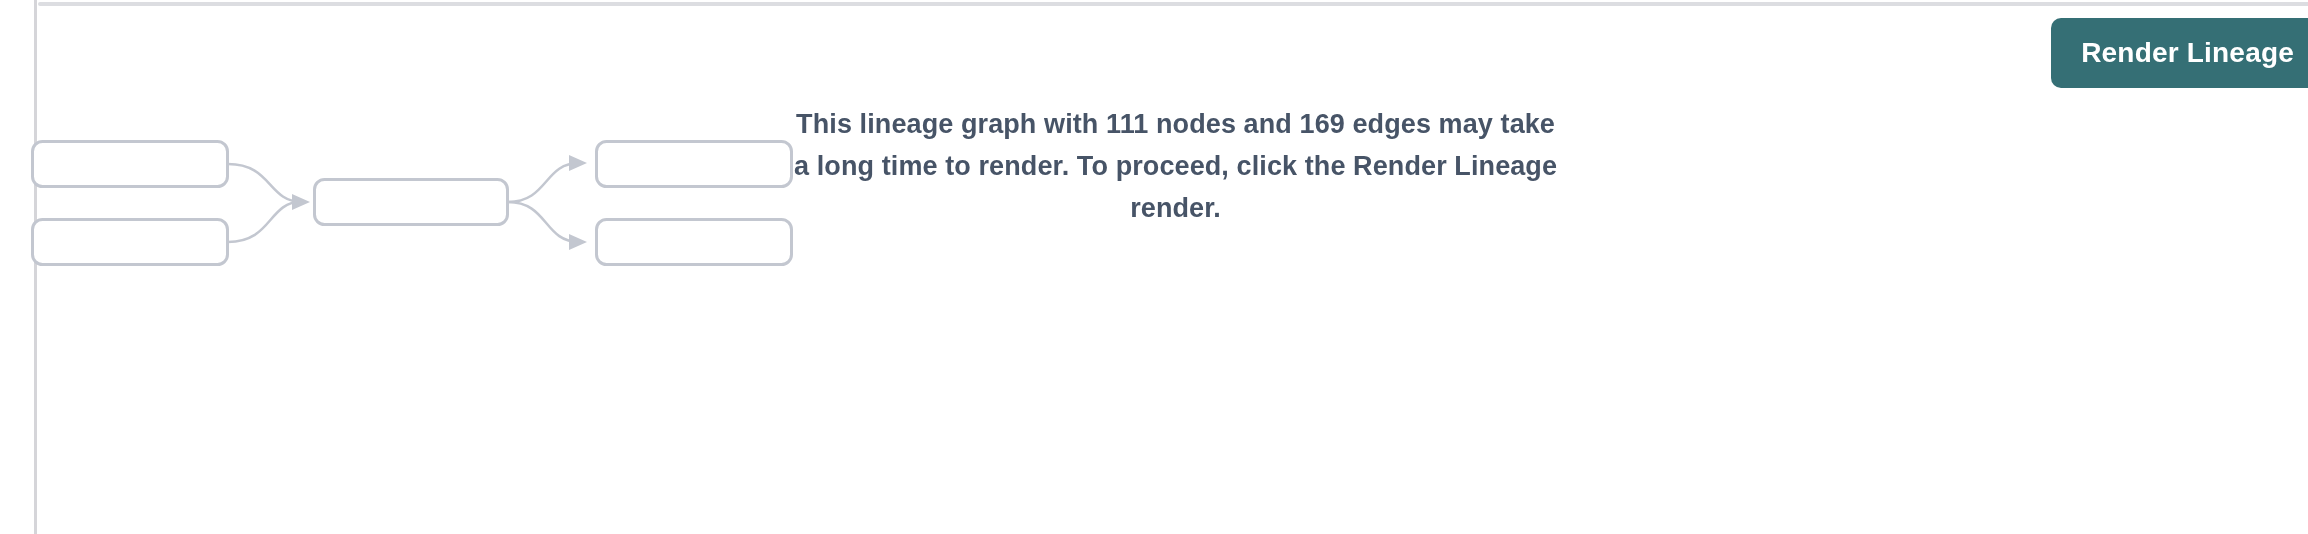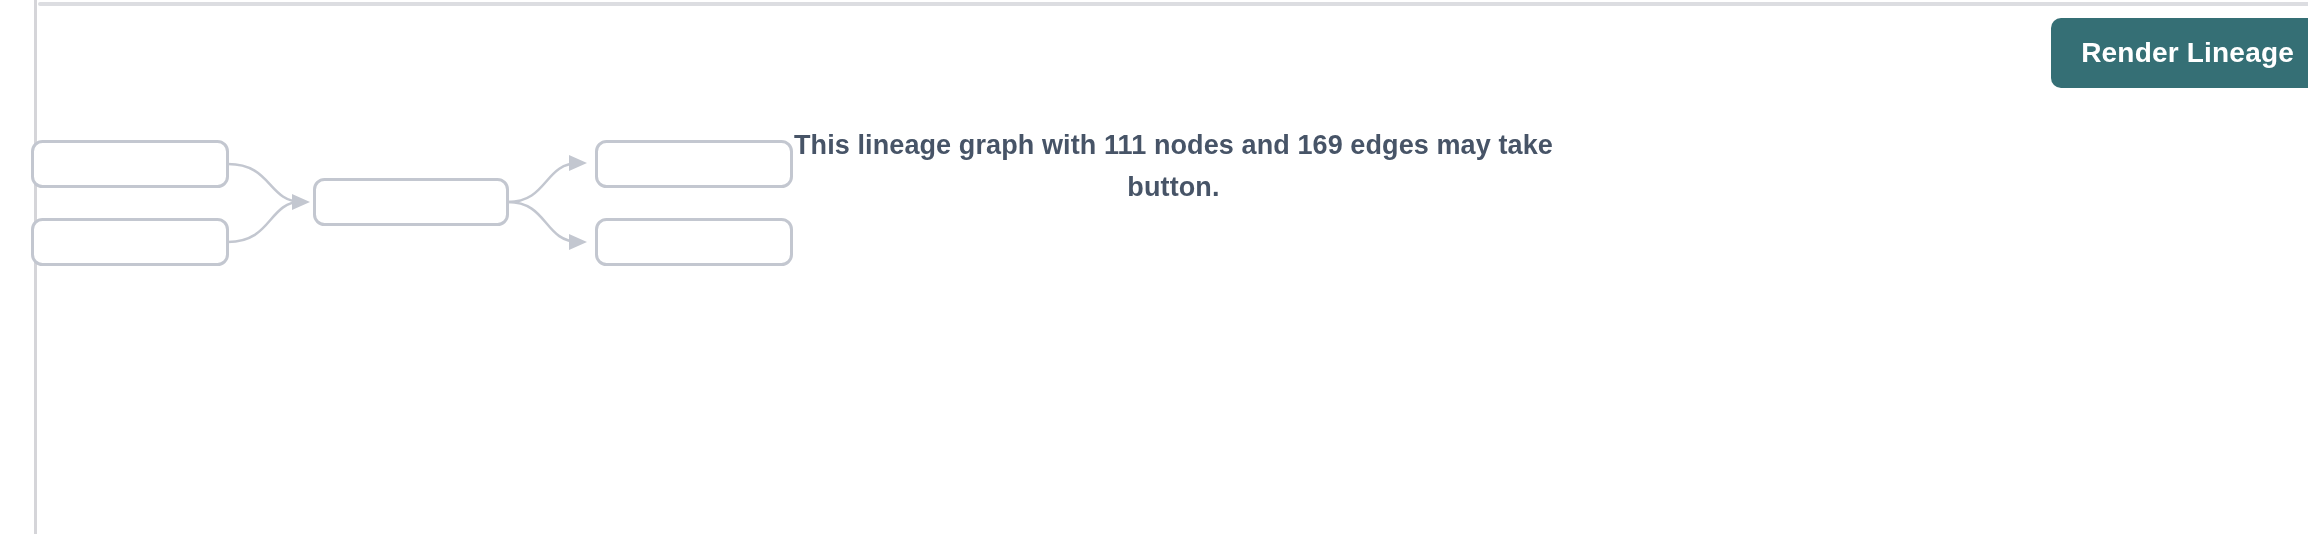--- a/index.html
+++ b/index.html
@@ -112,17 +112,18 @@
 
       <rect class="graph-node" x="2.5" y="3.5" width="195" height="45" rx="10"></rect>
       <rect class="graph-node" x="2.5" y="81.5" width="195" height="45" rx="10"></rect>
       <rect class="graph-node" x="284.5" y="41.5" width="193" height="45" rx="10"></rect>
       <rect class="graph-node" x="566.5" y="3.5" width="195" height="45" rx="10"></rect>
       <rect class="graph-node" x="566.5" y="81.5" width="195" height="45" rx="10"></rect>
     </svg>
 
     <div class="message">
       <div>This lineage graph with 111 nodes and 169 edges may take</div>
-      <div>button.</div>
+      <div>a long time to render. To proceed, click the Render Lineage</div>
+      <div>render.</div>
     </div>
 
   </div>
 </div>
 
 </body></html>

